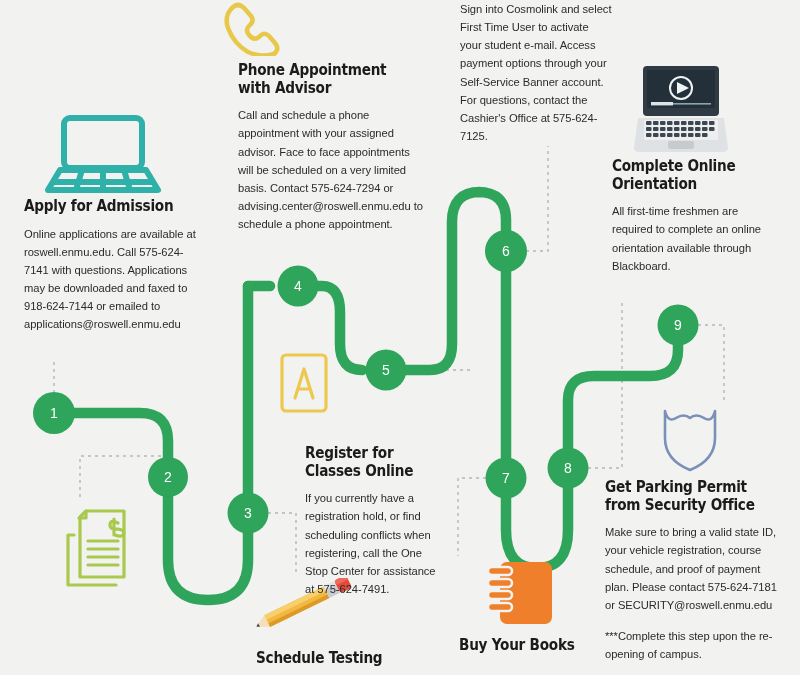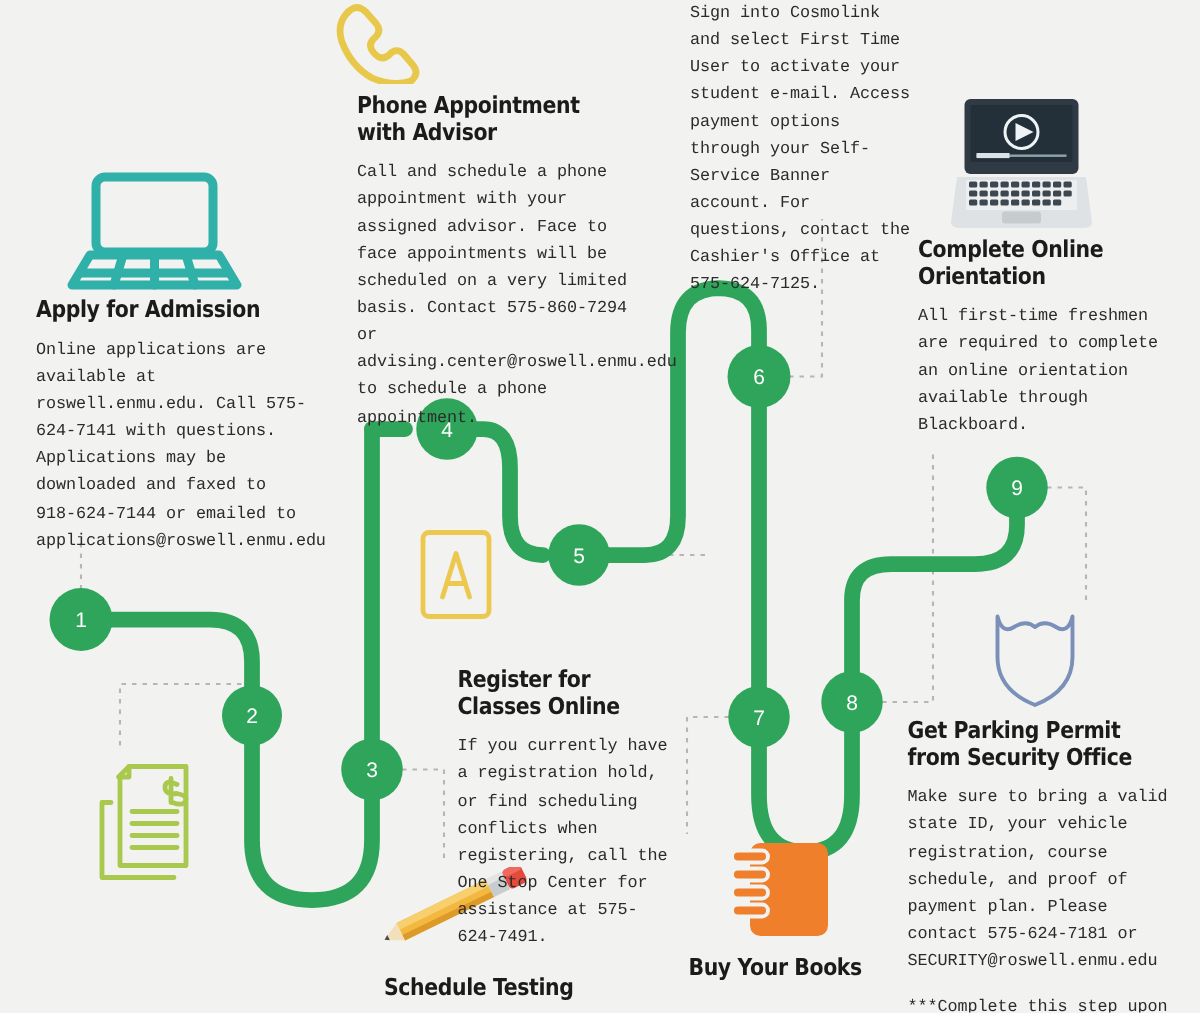--- a/index.html
+++ b/index.html
@@ -22,21 +22,20 @@
     transform:scaleX(0.88);
     transform-origin:left top;
     margin:0 0 9px 0;
   }
   .bd{
     font-size:11.2px;
     line-height:1.62;
     color:#2b2b2b;
     margin:0;
     letter-spacing:-0.05px;
-    font-family:Liberation Mono, monospace;
   }
   .bd2{margin-top:13px;}
   .icon{position:absolute;}
   .nodenum{
     position:absolute;
     color:#ffffff;
     font-size:14px;
     font-family:"Liberation Sans", sans-serif;
     width:30px;text-align:center;
     pointer-events:none;
@@ -223,21 +222,21 @@
   </div>
 
 
   <div class="blk" style="left:256px;top:650px;width:180px;">
     <div class="hd">Schedule Testing</div>
     <p class="bd"></p>
   </div>
 
   <div class="blk" style="left:218px;top:62px;width:190px;margin-left:20px;">
     <div class="hd">Phone Appointment with Advisor</div>
-    <p class="bd">Call and schedule a phone appointment with your assigned advisor. Face to face appointments will be scheduled on a very limited basis. Contact 575-860-7294 or advising.center@roswell.enmu.edu to schedule a phone appointment.</p>
+    <p class="bd">Call and schedule a phone appointment with your assigned advisor. Face to face appointments will be scheduled on a very limited basis. Contact 575-624-7294 or advising.center@roswell.enmu.edu to schedule a phone appointment.</p>
   </div>
 
   <div class="blk" style="left:305px;top:445px;width:140px;">
     <div class="hd">Register for Classes Online</div>
     <p class="bd">If you currently have a registration hold, or find scheduling conflicts when registering, call the One Stop Center for assistance at 575-624-7491.</p>
   </div>
 
   <div class="blk" style="left:460px;top:0px;width:152px;">
     <p class="bd">Sign into Cosmolink and select First Time User to activate your student e-mail. Access payment options through your Self-Service Banner account. For questions, contact the Cashier's Office at 575-624-7125.</p>
   </div>

